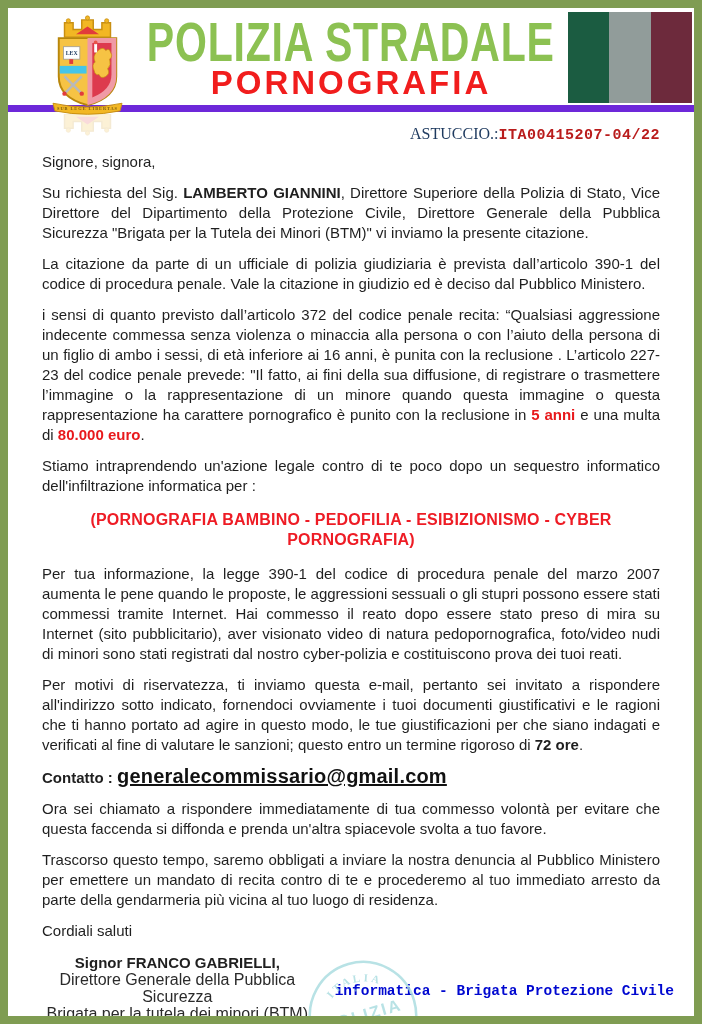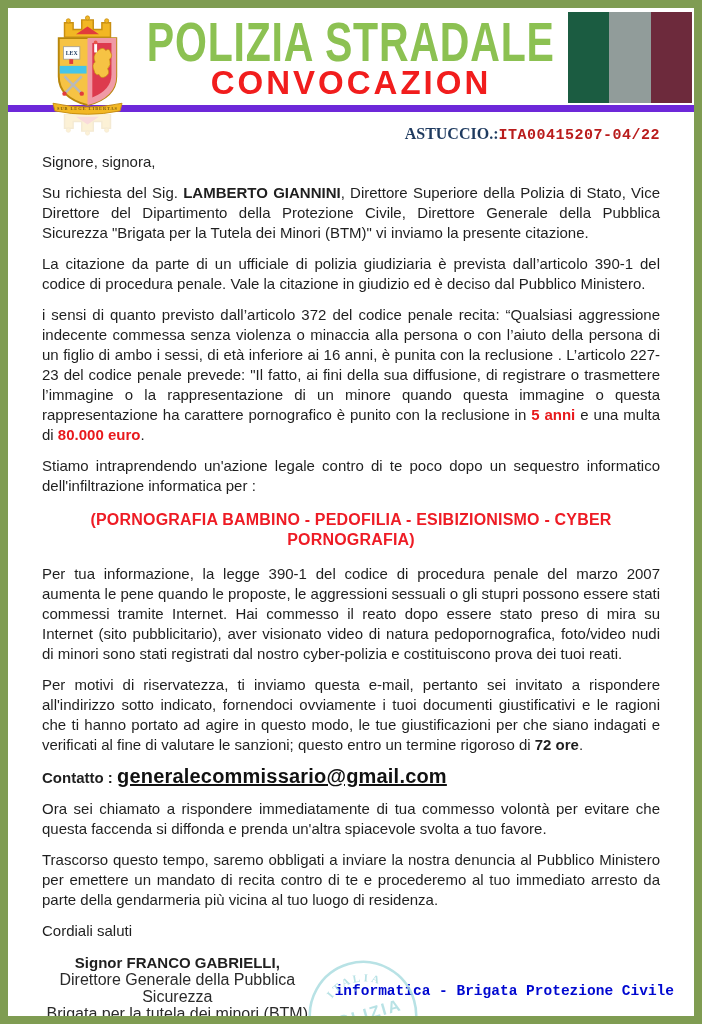--- a/index.html
+++ b/index.html
@@ -48,21 +48,21 @@
   
   .body {
     padding:8px 34px 0 34px;
     font-size:15px; line-height:20px;
     text-align:justify;
   }
   .body p { margin:0 0 11px 0; }
   .ref-line { text-align:right; margin:4px 0 6px 0; }
   .ref-label {
     font-family:"Liberation Serif", serif;
-    font-weight:700; font-size:16px; color:#1e3a5f;
+    font-weight:400; font-size:16px; color:#1e3a5f;
   }
   .ref-code {
     font-family:"Liberation Mono", monospace;
     font-weight:700; font-size:15px; color:#b91c1c; letter-spacing:.5px;
   }
   .salutation { text-align:left; }
   .red-inline { color:#e8191c; font-weight:700; }
   .charges {
     text-align:center; color:#ee1c25; font-weight:700;
     font-size:16px; margin:14px 0 14px 0 !important; letter-spacing:.2px;
@@ -129,21 +129,21 @@
           <circle cx="54" cy="86" r="2.3" fill="#e23b3b"></circle>
 
           <path d="M24,96 Q60,104 96,96 L94,104 Q60,111 26,104 Z" fill="#f2b724" stroke="#c88f12" stroke-width="1"></path>
           <text x="60" y="103" font-size="4.6" font-weight="bold" fill="#7a5a10" text-anchor="middle" letter-spacing="1" font-family="Liberation Serif, serif">SUB LEGE LIBERTAS</text>
         </g>
       </svg>
     </div>
 
     <div class="titles">
       <span class="title-green">POLIZIA STRADALE</span>
-      <span class="title-red">CONVOCAZION</span>
+      <span class="title-red">PORNOGRAFIA</span>
     </div>
 
     <div class="flag">
       <div class="flag-green"></div>
       <div class="flag-gray"></div>
       <div class="flag-red"></div>
     </div>
   </div>
 
   <div class="emblem-reflect">

